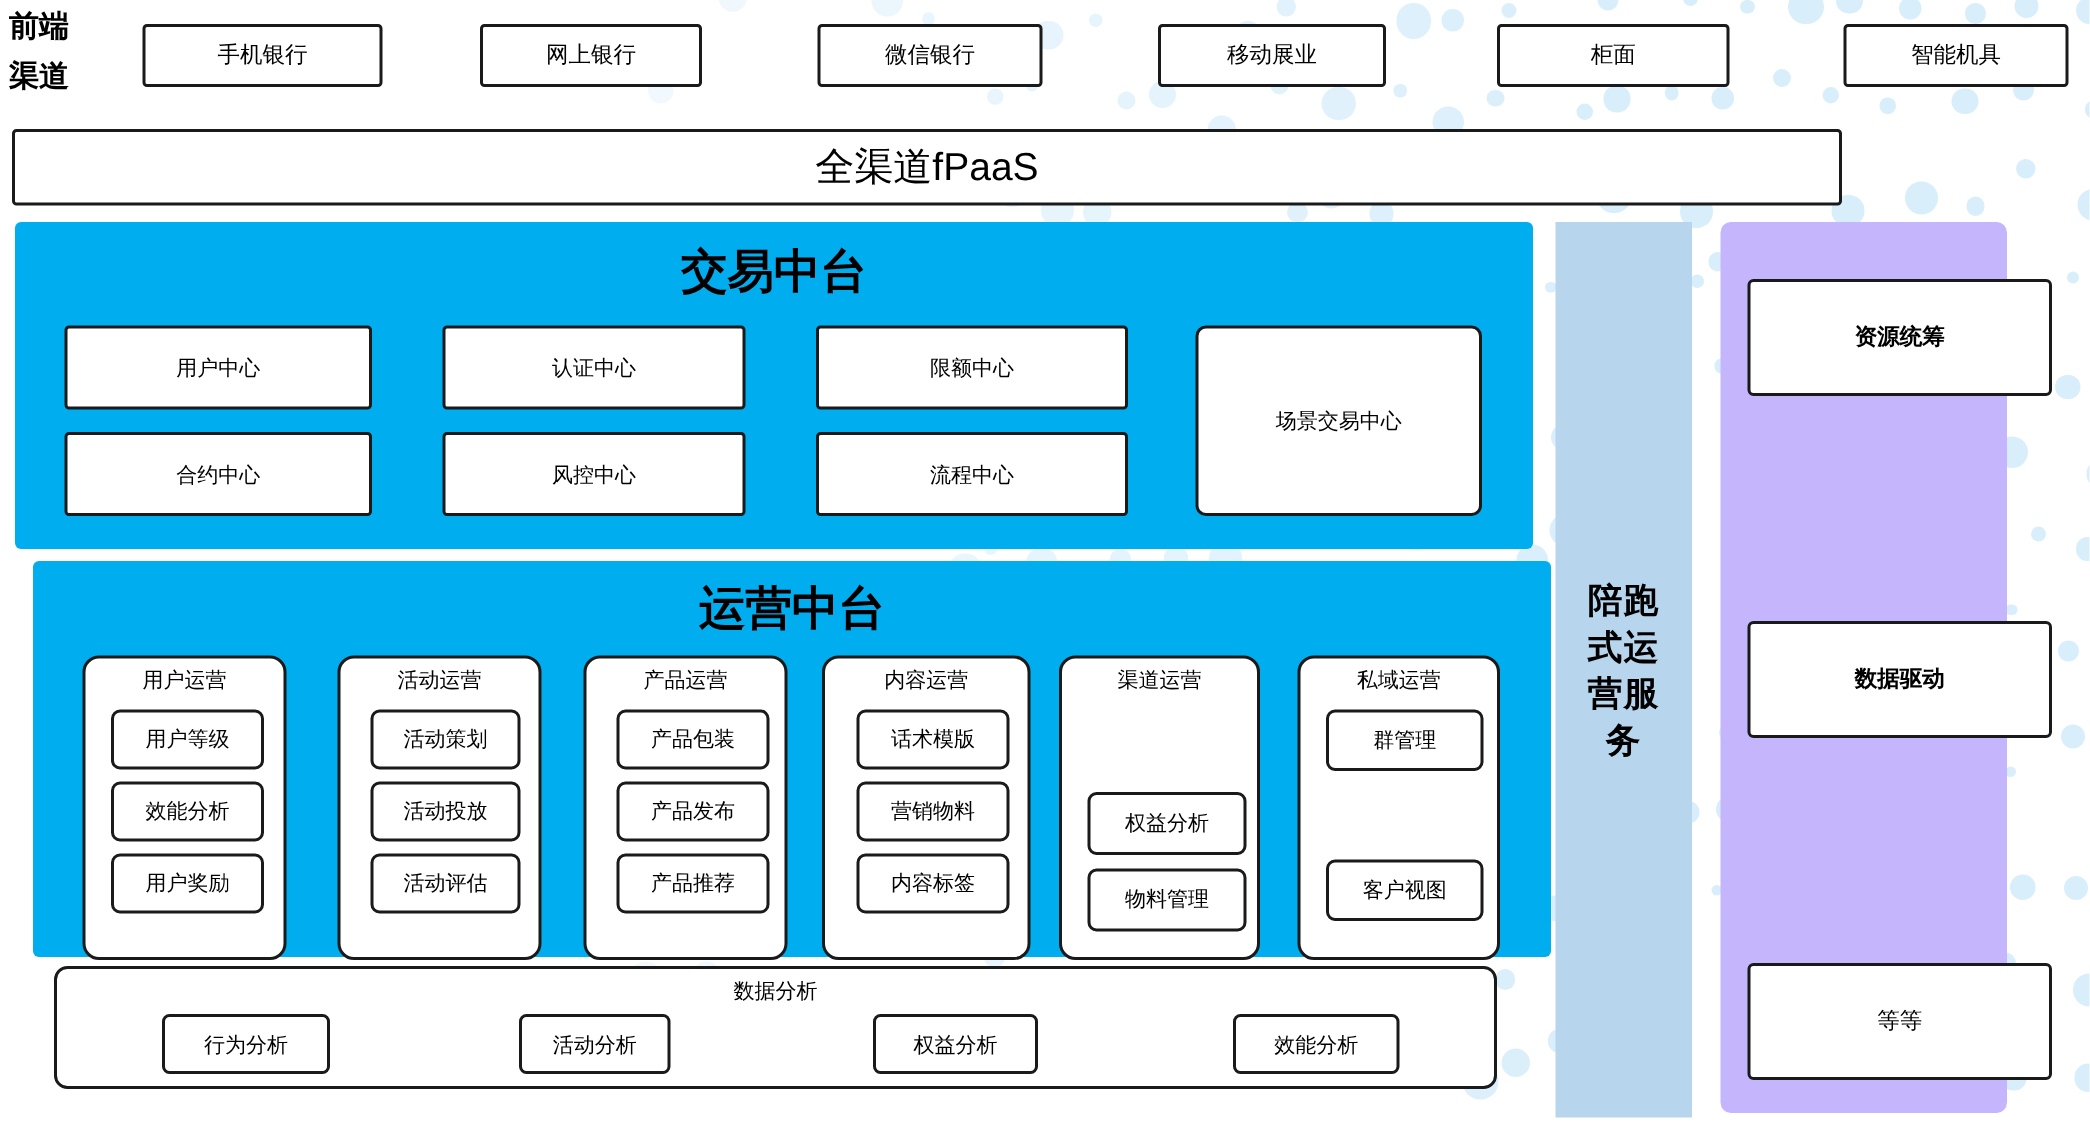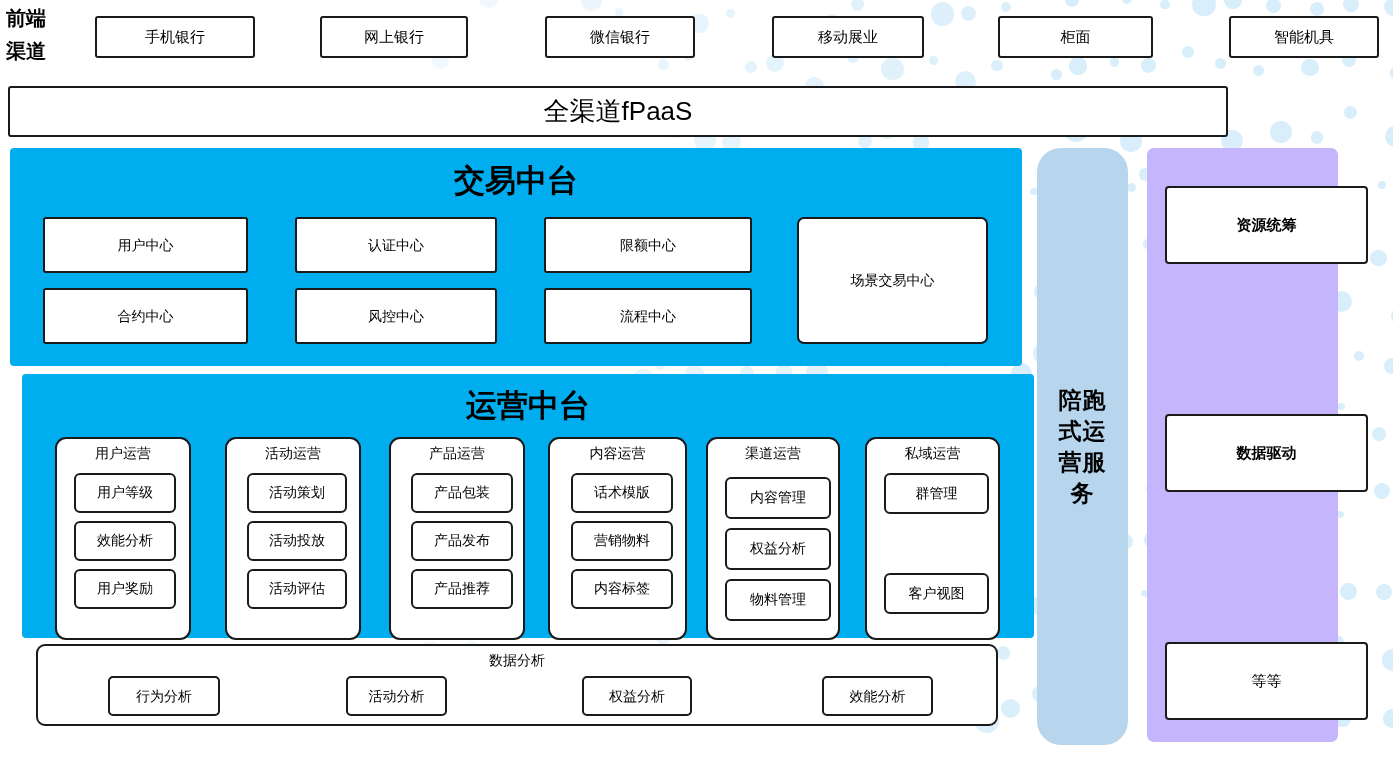--- a/index.html
+++ b/index.html
@@ -76,21 +76,21 @@
   }
   #analysis-title{
     position:absolute;left:0;top:6px;width:100%;text-align:center;font-size:14px;
   }
   .analysis-box{position:absolute;top:30px;height:40px;font-size:14px;border-radius:5px;}
 
   
   #accompany-col{
     position:absolute;left:1037px;top:148px;width:91px;height:597px;
     background:#b7d5ec;z-index:2;
-    display:flex;align-items:center;justify-content:center;border-radius:24px;
+    display:flex;align-items:center;justify-content:center;
   }
   #accompany-text{
     font-size:23px;font-weight:bold;line-height:31px;text-align:center;
     width:64px;letter-spacing:1px;
   }
 
   
   #service-panel{
     position:absolute;left:1147px;top:148px;width:191px;height:594px;
     background:#c4b5fd;border-radius:7px;z-index:2;
@@ -426,21 +426,20 @@
 
   <div class="group-card" style="left:526px;top:63px;width:139px;height:203px;">
     <div class="group-title">内容运营</div>
     <div class="sub-box" style="left:21px;top:34px;width:102px;height:40px;">话术模版</div>
     <div class="sub-box" style="left:21px;top:82px;width:102px;height:40px;">营销物料</div>
     <div class="sub-box" style="left:21px;top:130px;width:102px;height:40px;">内容标签</div>
   </div>
 
   <div class="group-card" style="left:684px;top:63px;width:134px;height:203px;">
     <div class="group-title">渠道运营</div>
-    <div class="sub-box" style="left:17px;top:38px;width:106px;height:42px;">内容管理</div>
     <div class="sub-box" style="left:17px;top:89px;width:106px;height:42px;">权益分析</div>
     <div class="sub-box" style="left:17px;top:140px;width:106px;height:42px;">物料管理</div>
   </div>
 
   <div class="group-card" style="left:843px;top:63px;width:135px;height:203px;">
     <div class="group-title">私域运营</div>
     <div class="sub-box" style="left:17px;top:34px;width:105px;height:41px;">群管理</div>
     <div class="sub-box" style="left:17px;top:134px;width:105px;height:41px;">客户视图</div>
   </div>
 </div>

